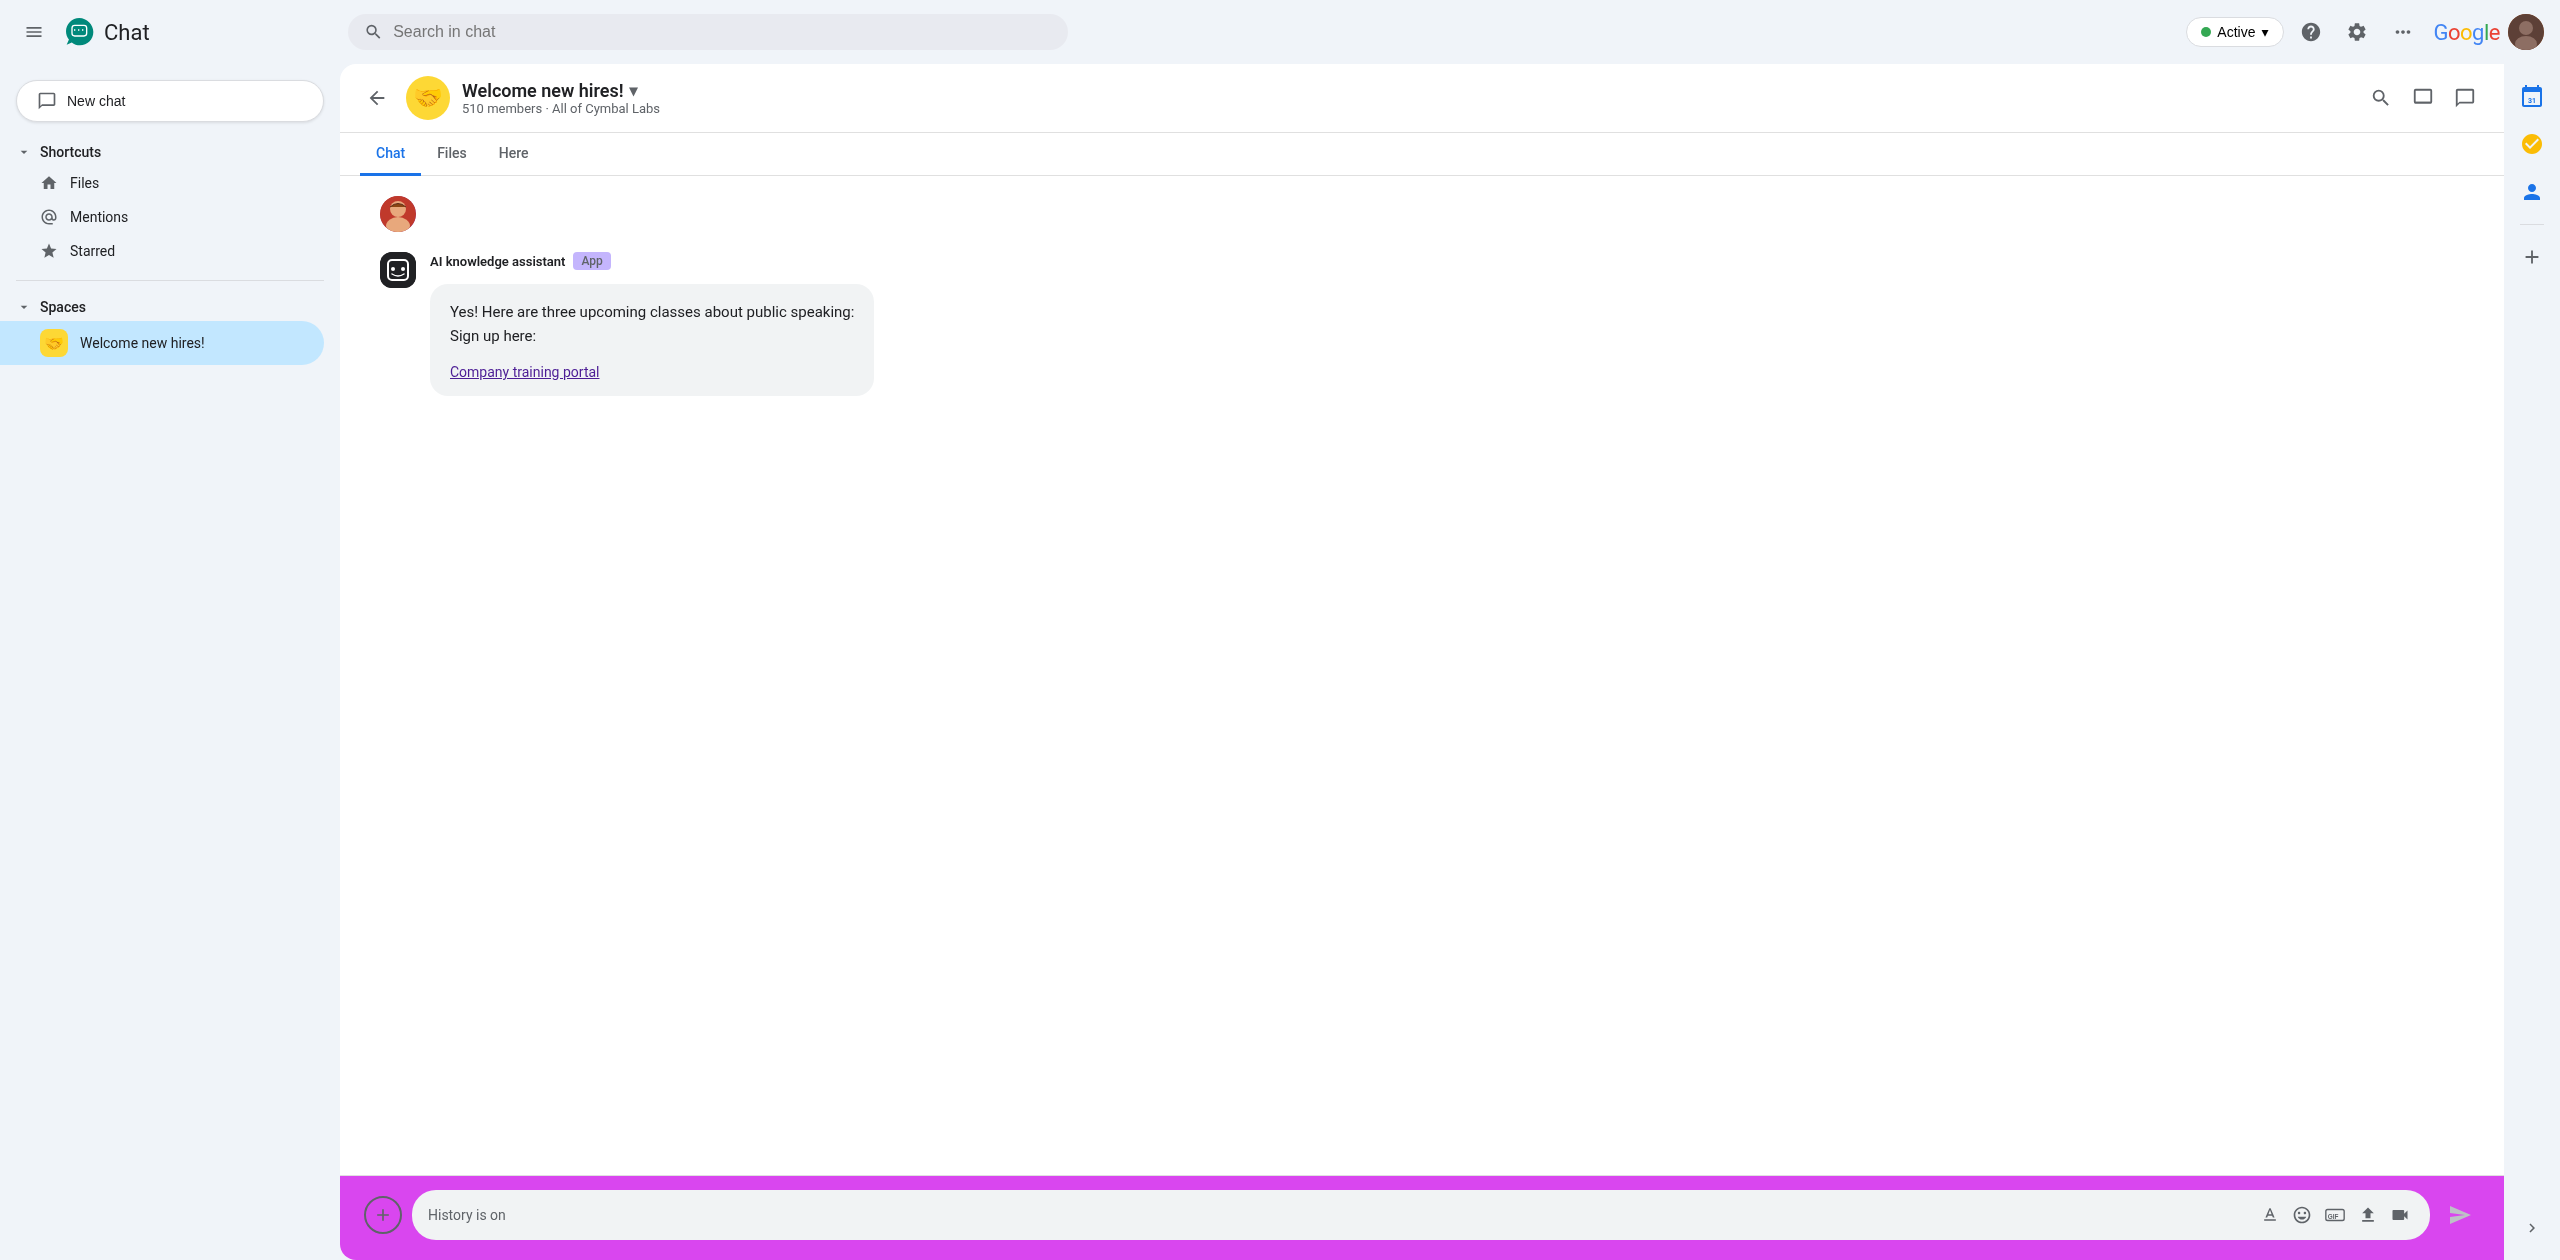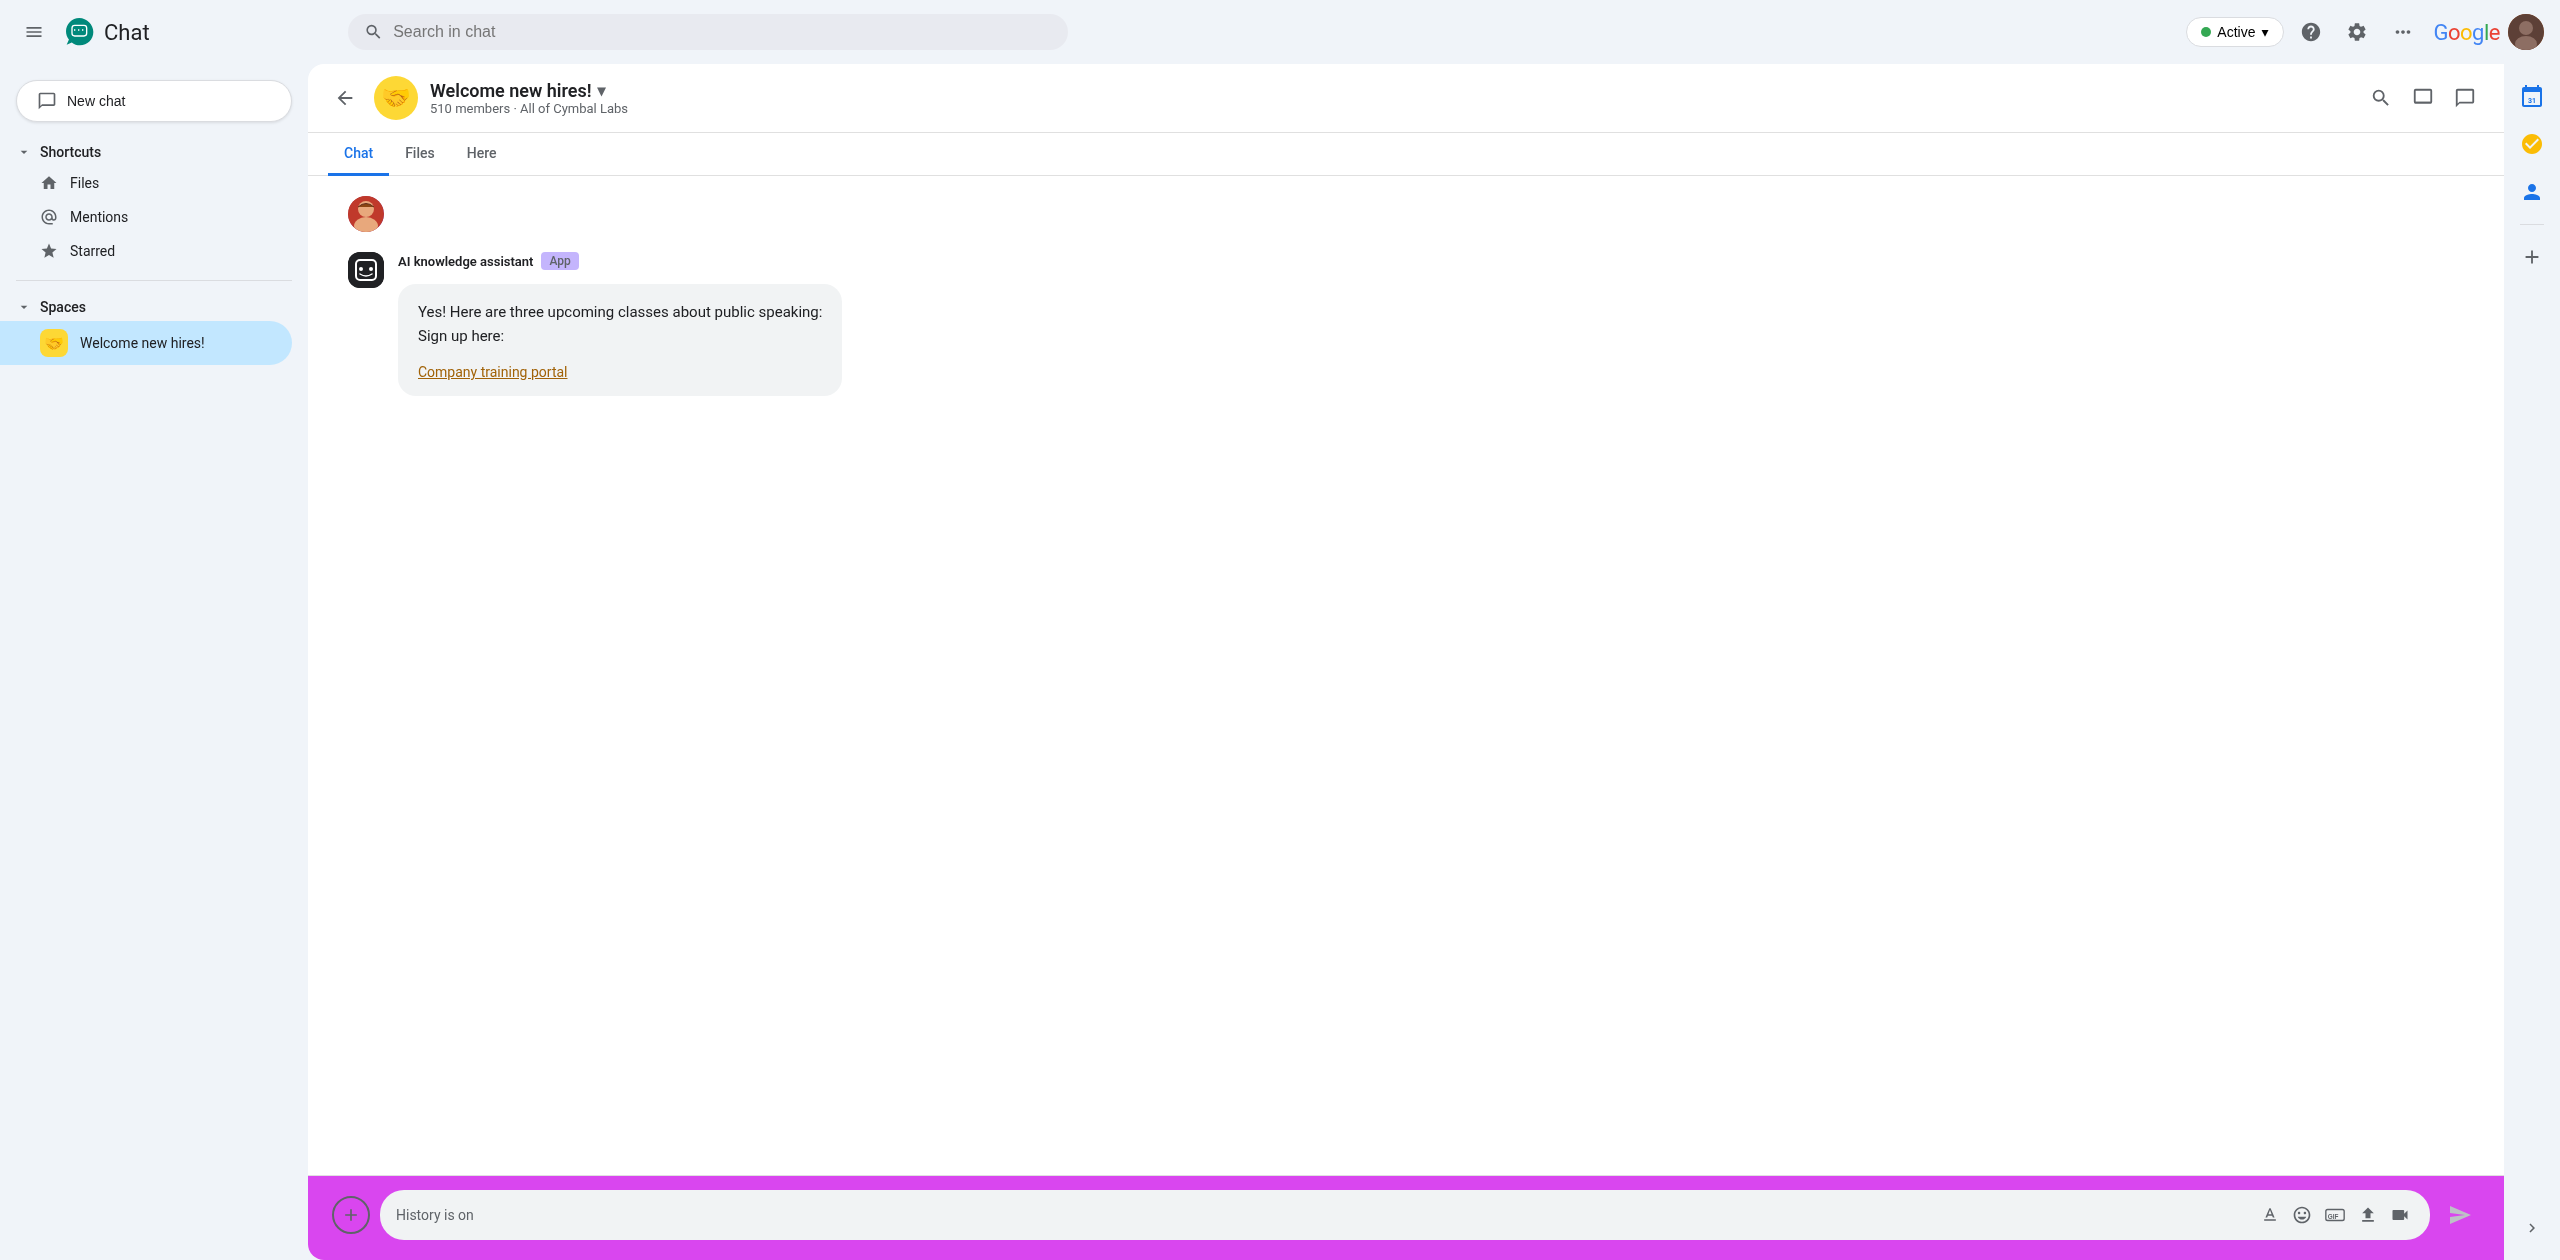--- a/index.html
+++ b/index.html
@@ -137,21 +137,21 @@
     
     .layout {
       display: flex;
       margin-top: 64px;
       height: calc(100vh - 64px);
       width: 100%;
     }
 
     
     .sidebar {
-      width: 308px;
+      width: 340px;
       flex-shrink: 0;
       background: #f0f4f9;
       display: flex;
       flex-direction: column;
       padding: 12px 0;
       overflow-y: auto;
     }
     .new-chat-btn {
       margin: 4px 16px 12px;
       display: flex;
@@ -445,21 +445,21 @@
     }
     .bot-bubble ul li {
       margin: 4px 0;
       font-size: 15px;
     }
     .bot-bubble p {
       font-size: 15px;
       line-height: 1.6;
     }
     .portal-link {
-      color: #a16207;
+      color: #4c1d95;
       text-decoration: underline;
       cursor: pointer;
     }
     .get-help-btn {
       display: inline-flex;
       align-items: center;
       gap: 8px;
       border: 1px solid #dadce0;
       border-radius: 20px;
       padding: 8px 18px;

